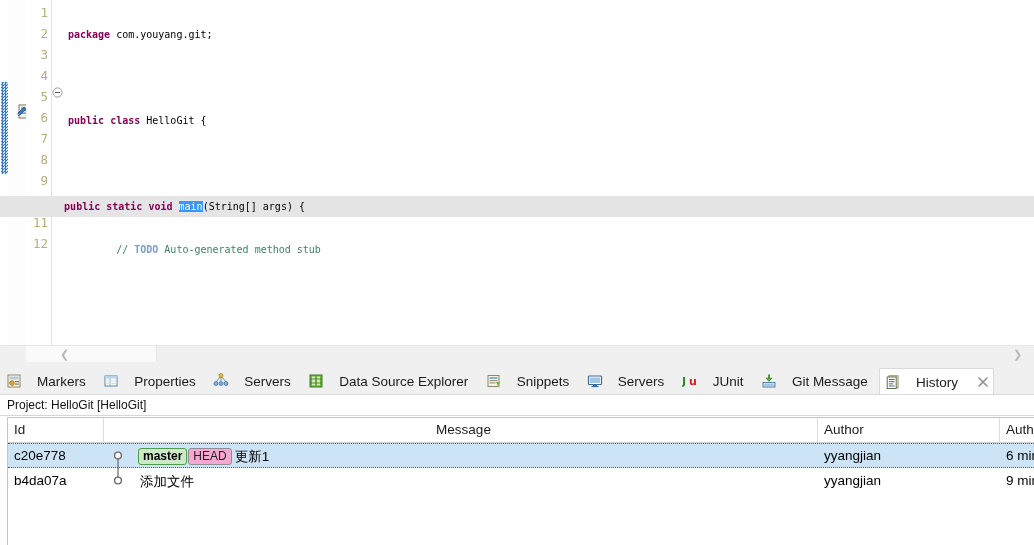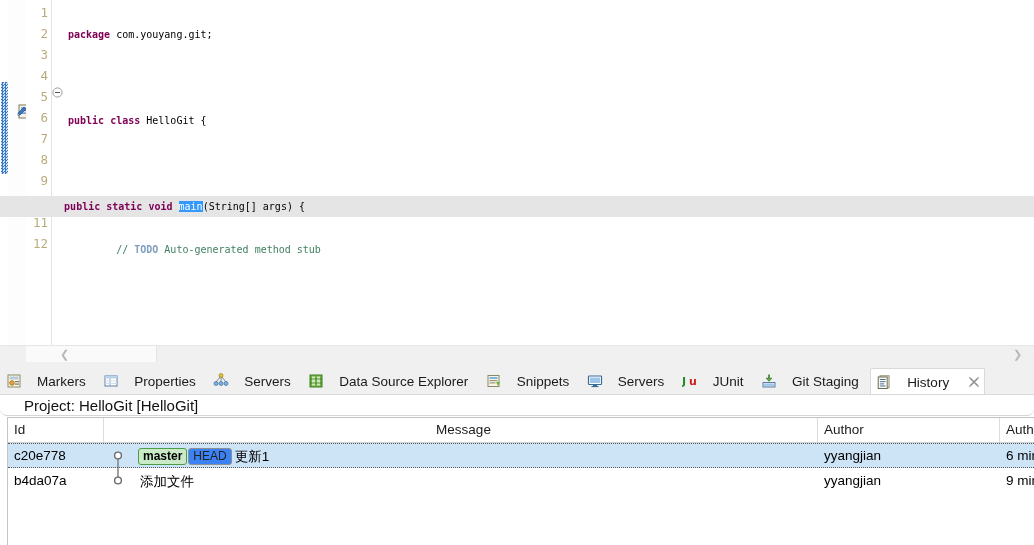--- a/index.html
+++ b/index.html
@@ -133,25 +133,24 @@
     flex: 0 0 12px;
   }
 
   #history-body {
     position: absolute; left: 0; top: 26px; width: 1034px; height: 151px;
     background: #ffffff;
     border-top: 1px solid #d9d9d9;
   }
   #project-line {
     position: absolute; left: 0; top: 0; width: 1034px; height: 21px;
-    line-height: 21px; padding-left: 24px; box-sizing: border-box;
-    font-size: 15px; color: #111111;
+    line-height: 21px; padding-left: 7px; box-sizing: border-box;
+    font-size: 12px; color: #111111;
     background: #ffffff;
     border-bottom: 1px solid #d6d6d6;
-    border-radius: 7px;
   }
   #table-wrap {
     position: absolute; left: 7px; top: 22px; right: 0; bottom: 0;
     background: #ffffff;
     border-left: 1px solid #c4c4c4;
     border-top: 1px solid #c4c4c4;
     overflow: hidden;
   }
   #thead {
     position: relative; height: 24px; background: #ffffff;
@@ -187,21 +186,21 @@
   .badge {
     display: inline-block; font-size: 12px; line-height: 15px;
     padding: 0 4px; border-radius: 3px; vertical-align: middle;
     margin-right: 1px;
     text-align: center;
   }
   .badge.branch {
     background: #caeac8; border: 1px solid #4f9b49; color: #000; font-weight: bold;
   }
   .badge.head {
-    background: #3b82f6; border: 1px solid #8f8f8f; color: #222;
+    background: #f9a8d4; border: 1px solid #8f8f8f; color: #222;
   }
   .msgtext { vertical-align: middle; margin-left: 2px; }
 
   .graph-svg { position: absolute; left: 0; top: 0; }
 </style>
 </head>
 <body>
 
 <div id="root">
 
@@ -346,21 +345,21 @@
         <span class="tlabel">JUnit</span>
       </div>
 
       <div class="vtab">
         <svg class="ticon" viewBox="0 0 16 16">
           <path d="M8 1.5 L8 7.5" stroke="#3a7a2a" stroke-width="1.6"></path>
           <path d="M5.2 5.2 L8 8.3 L10.8 5.2 Z" fill="#6cb33f" stroke="#3a7a2a" stroke-width="0.8"></path>
           <rect x="2" y="9.5" width="12" height="4.5" fill="#dfe8f0" stroke="#5b7fa8" stroke-width="1"></rect>
           <rect x="3.2" y="10.7" width="9.6" height="2.2" fill="#9ec6e8"></rect>
         </svg>
-        <span class="tlabel">Git Staging</span>
+        <span class="tlabel">Git Message</span>
       </div>
 
       <div class="vtab active">
         <svg class="ticon" viewBox="0 0 16 16">
           <rect x="4" y="1.8" width="9" height="12" fill="#fdfbf0" stroke="#8a8a6a" stroke-width="1"></rect>
           <rect x="2.2" y="3" width="9" height="11.5" fill="#ffffff" stroke="#6a6a4a" stroke-width="1"></rect>
           <line x1="3.8" y1="5.5" x2="9.6" y2="5.5" stroke="#4a6a8a" stroke-width="1"></line>
           <line x1="3.8" y1="7.7" x2="9.6" y2="7.7" stroke="#4a6a8a" stroke-width="1"></line>
           <line x1="3.8" y1="9.9" x2="8.2" y2="9.9" stroke="#4a6a8a" stroke-width="1"></line>
           <line x1="3.8" y1="12" x2="9.6" y2="12" stroke="#4a6a8a" stroke-width="1"></line>

